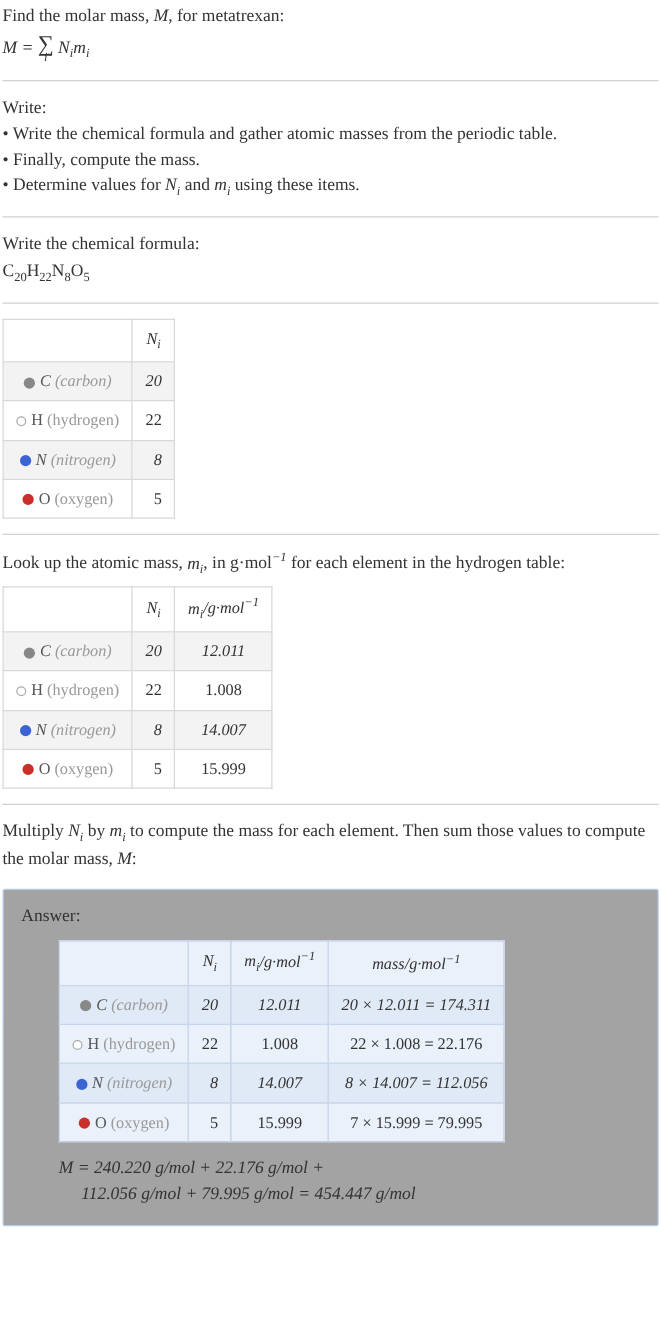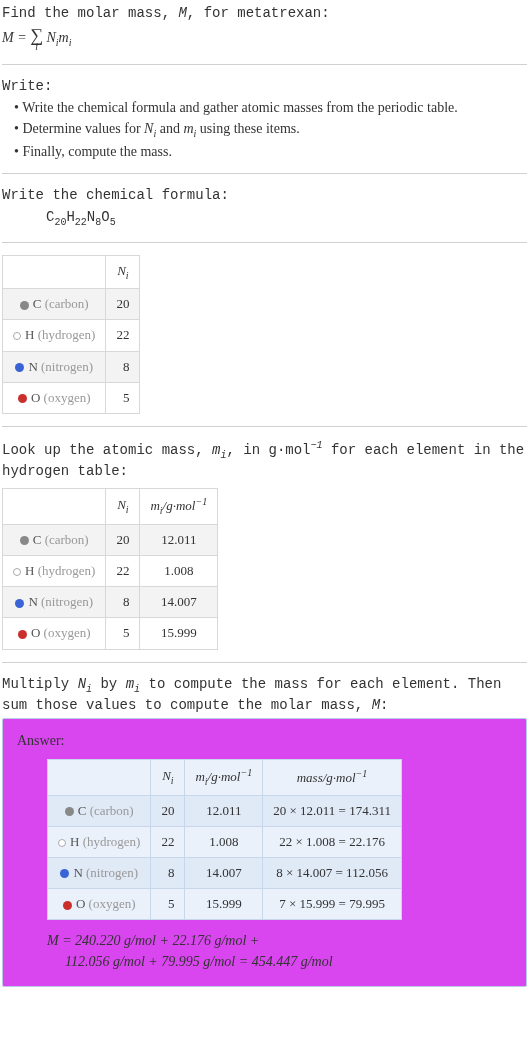--- a/index.html
+++ b/index.html
@@ -26,94 +26,94 @@
       display: inline-block;
       vertical-align: middle;
       text-align: center;
       font-style: normal;
       line-height: 1;
       position: relative;
     }
     .sigma-main { font-size: 18px; display: block; }
     .sigma-sub { font-size: 10px; display: block; font-style: italic; margin-top:-2px;}
     sub.ssub, sup.ssup { font-size: 10px; font-style: italic; }
-    .plan-line { margin: 1px 12px; }
-    .chem-formula { font-family: Liberation Mono, monospace; margin-left: 44px; }
+    .plan-line { margin: 1px 0; }
+    .chem-formula { font-family: Liberation Serif, serif; }
     .chem-formula sub { font-size: 10px; }
     table {
       border-collapse: collapse;
       margin: 6px 0;
     }
     th, td {
       border: 1px solid #d8d8d8;
       padding: 6px 10px;
       text-align: center;
       font-size: 13px;
     }
     th { font-weight: normal; font-style: italic; }
-    tr.even td, tr.even th { background: #f3f3f3; }
+    tr.even td, tr.even th { background: #f3f3f3; font-style: italic; }
     tr.odd td, tr.odd th { background: #fff; }
     tr.headrow th, tr.headrow td { background: #fff; }
     .num { text-align: right; }
     .dot {
       display: inline-block;
       width: 9px; height: 9px;
       border-radius: 50%;
       margin-right: 4px;
       vertical-align: middle;
     }
     .dot-c { background: #888; }
     .dot-h { background: #fff; border: 1px solid #aaa; width:8px; height:8px; }
     .dot-n { background: #3a63d6; }
     .dot-o { background: #c9302c; }
     .elem-paren { color: #999; }
     .elem-letter { color: #555; font-weight: normal; }
     .answer-block {
       border: 1px solid #b8cbe6;
-      background: #d946ef;
+      background: #a3a3a3;
       padding: 12px 28px 14px 14px;
-      margin-top: 2px;
+      margin-top: 14px;
       border-radius: 2px;
     }
     .answer-label { margin-bottom: 8px; }
     .answer-block table th, .answer-block table td {
       border: 1px solid #c8d6ec;
     }
     .answer-block table { margin-left: 30px; }
     .answer-block tr.even td, .answer-block tr.even th { background: #e0e9f6; }
     .answer-block tr.odd td, .answer-block tr.odd th { background: #eaf1fb; }
     .answer-block tr.headrow th, .answer-block tr.headrow td { background: #eaf1fb; }
     .final-calc {
       margin-top: 10px;
       font-style: italic;
       margin-left: 30px;
       line-height: 1.5;
     }
-    .body-text { margin-bottom: 2px; font-family: Liberation Mono, monospace; }
+    .body-text { margin-bottom: 2px; }
     .withsub { white-space: nowrap; margin-top: 27px; }
   </style>
 </head>
 <body>
 
 <div class="section">
   <div class="body-text">
     Find the molar mass, <i>M</i>, for metatrexan:
   </div>
   <div class="formula-line">
     <i>M</i> = <span class="sigma"><span class="sigma-main">∑</span><span class="sigma-sub">i</span></span> <span class="withsub"><i>N</i><sub class="ssub">i</sub><i>m</i><sub class="ssub">i</sub></span>
   </div>
 </div>
 
 <hr>
 
 <div class="section">
   <div class="body-text">Write:</div>
   <div class="plan-line">• Write the chemical formula and gather atomic masses from the periodic table.</div>
+  <div class="plan-line">• Finally, compute the mass.</div>
   <div class="plan-line">• Determine values for <i>N<sub class="ssub">i</sub></i> and <i>m<sub class="ssub">i</sub></i> using these items.</div>
-  <div class="plan-line">• Finally, compute the mass.</div>
 </div>
 
 <hr>
 
 <div class="section">
   <div class="body-text">Write the chemical formula:</div>
   <div class="chem-formula">
     <span>C</span><sub>20</sub><span>H</span><sub>22</sub><span>N</span><sub>8</sub><span>O</span><sub>5</sub>
   </div>
 </div>

